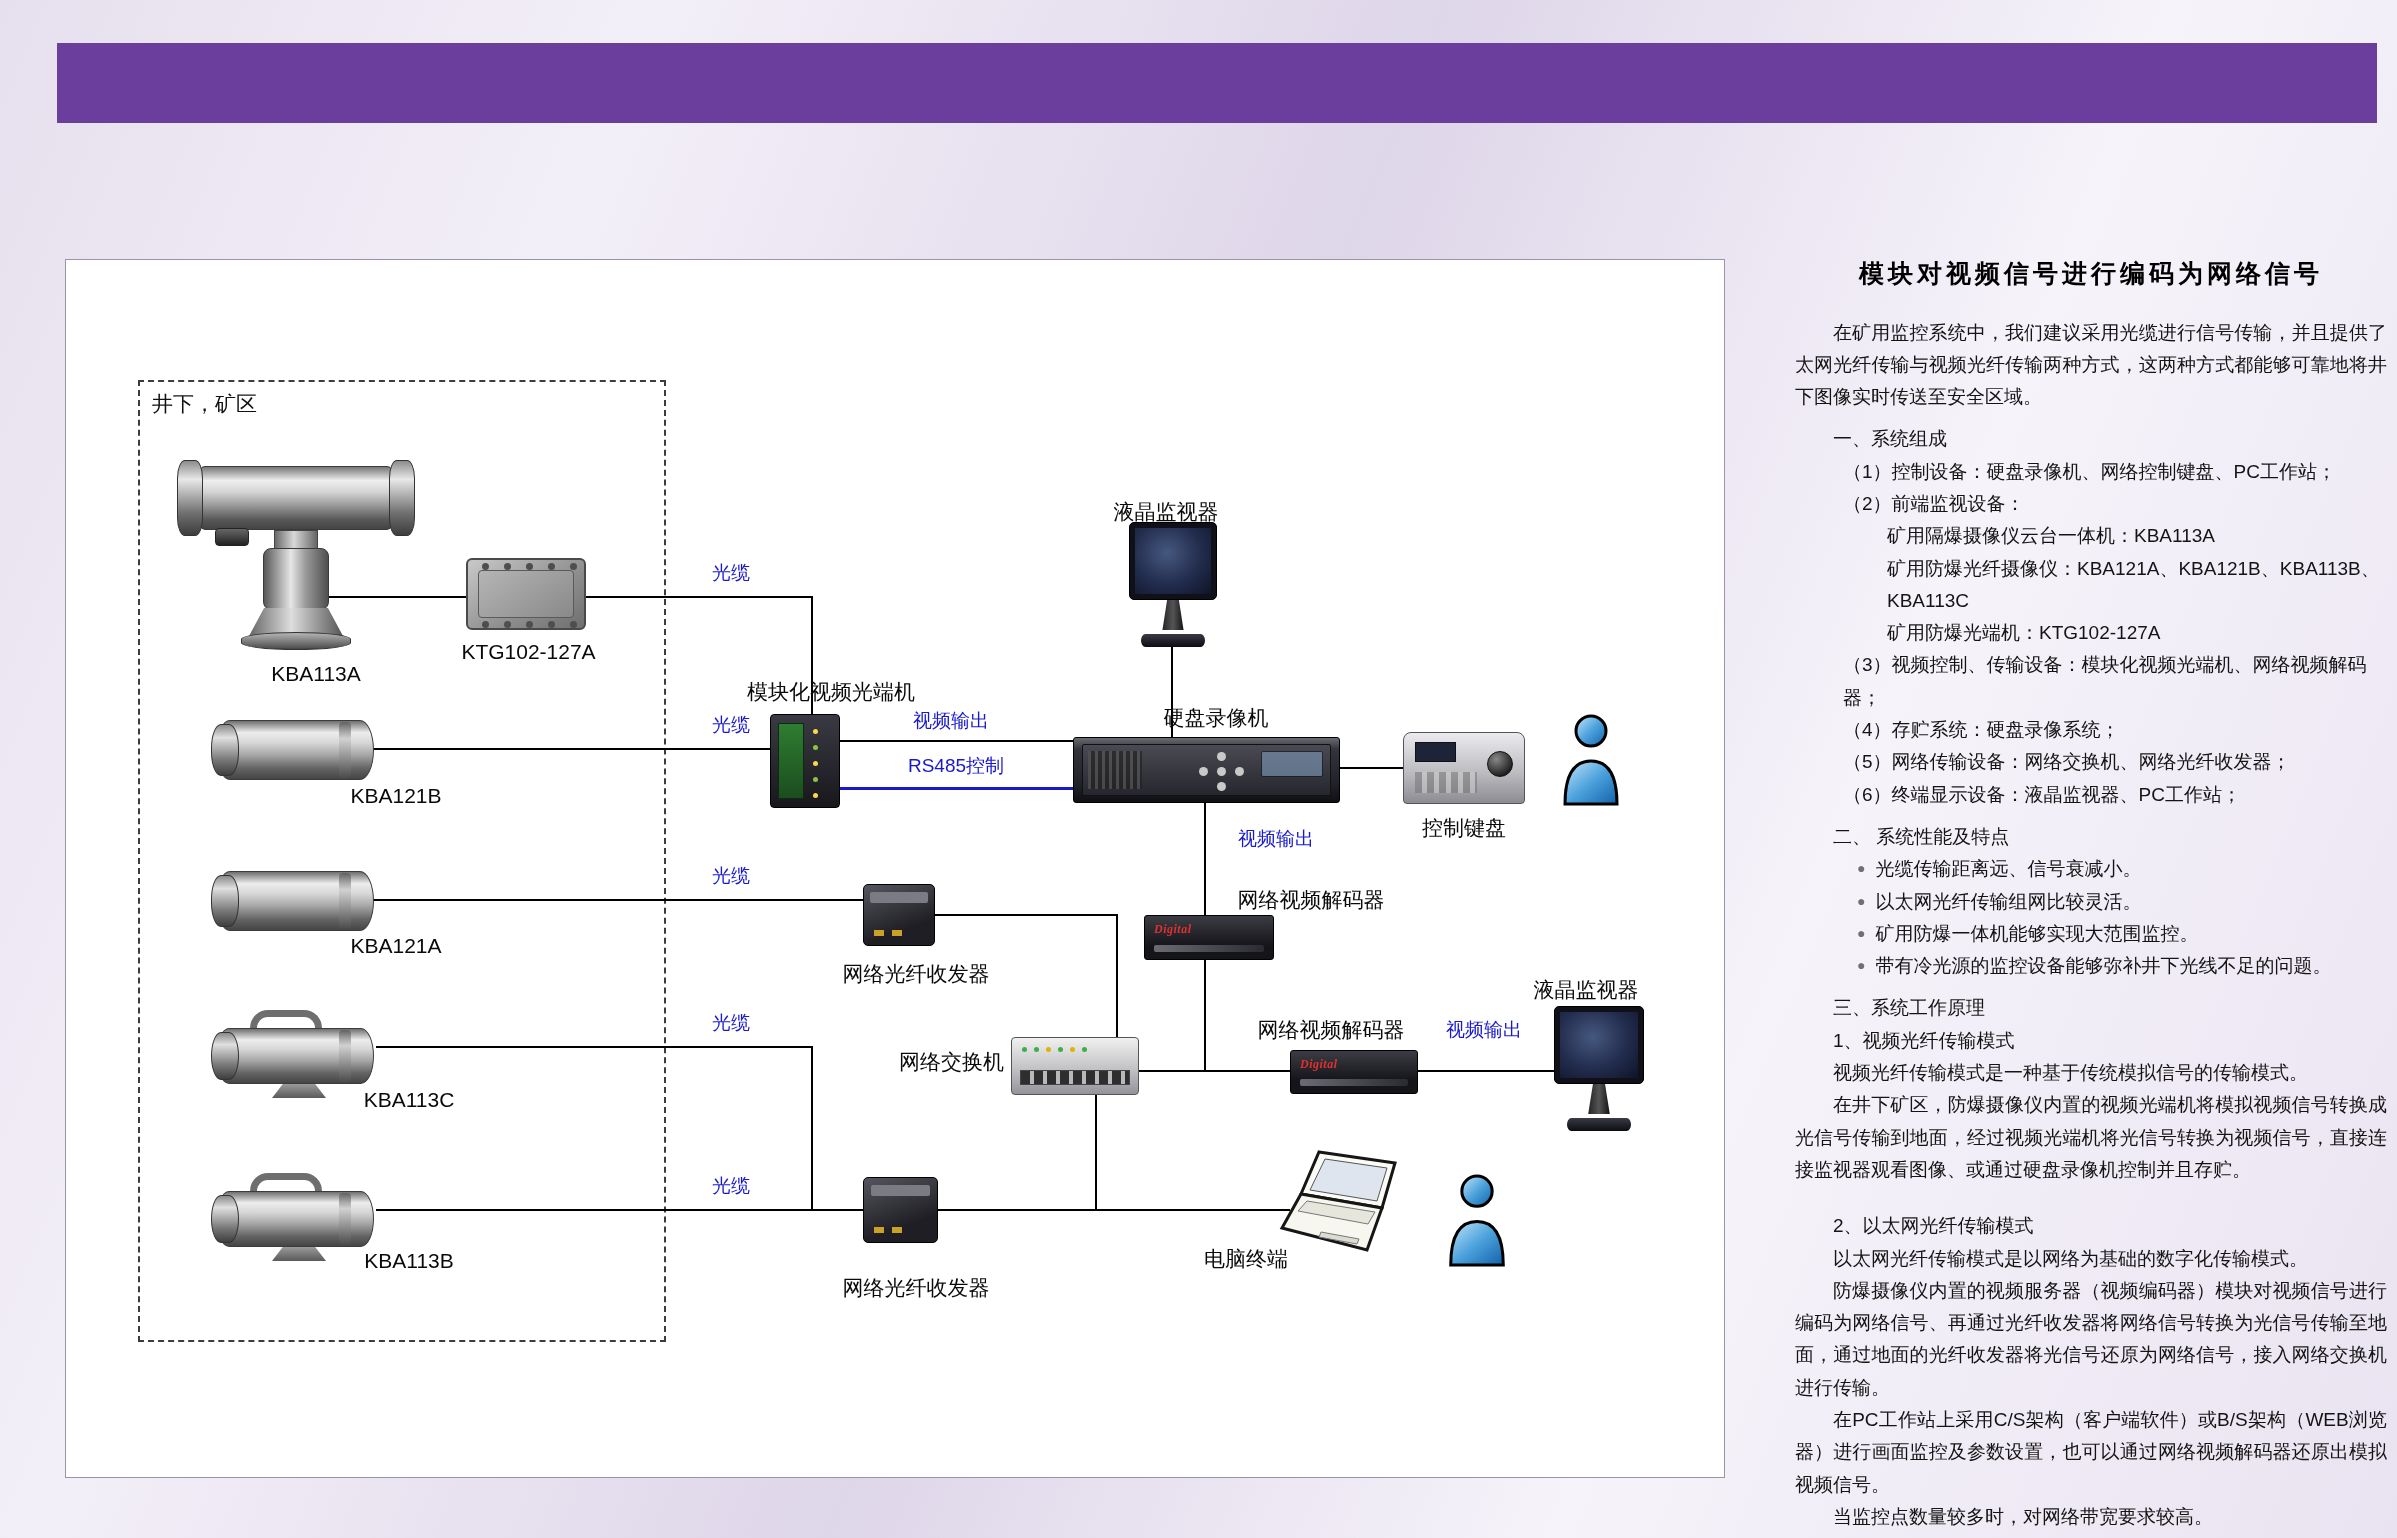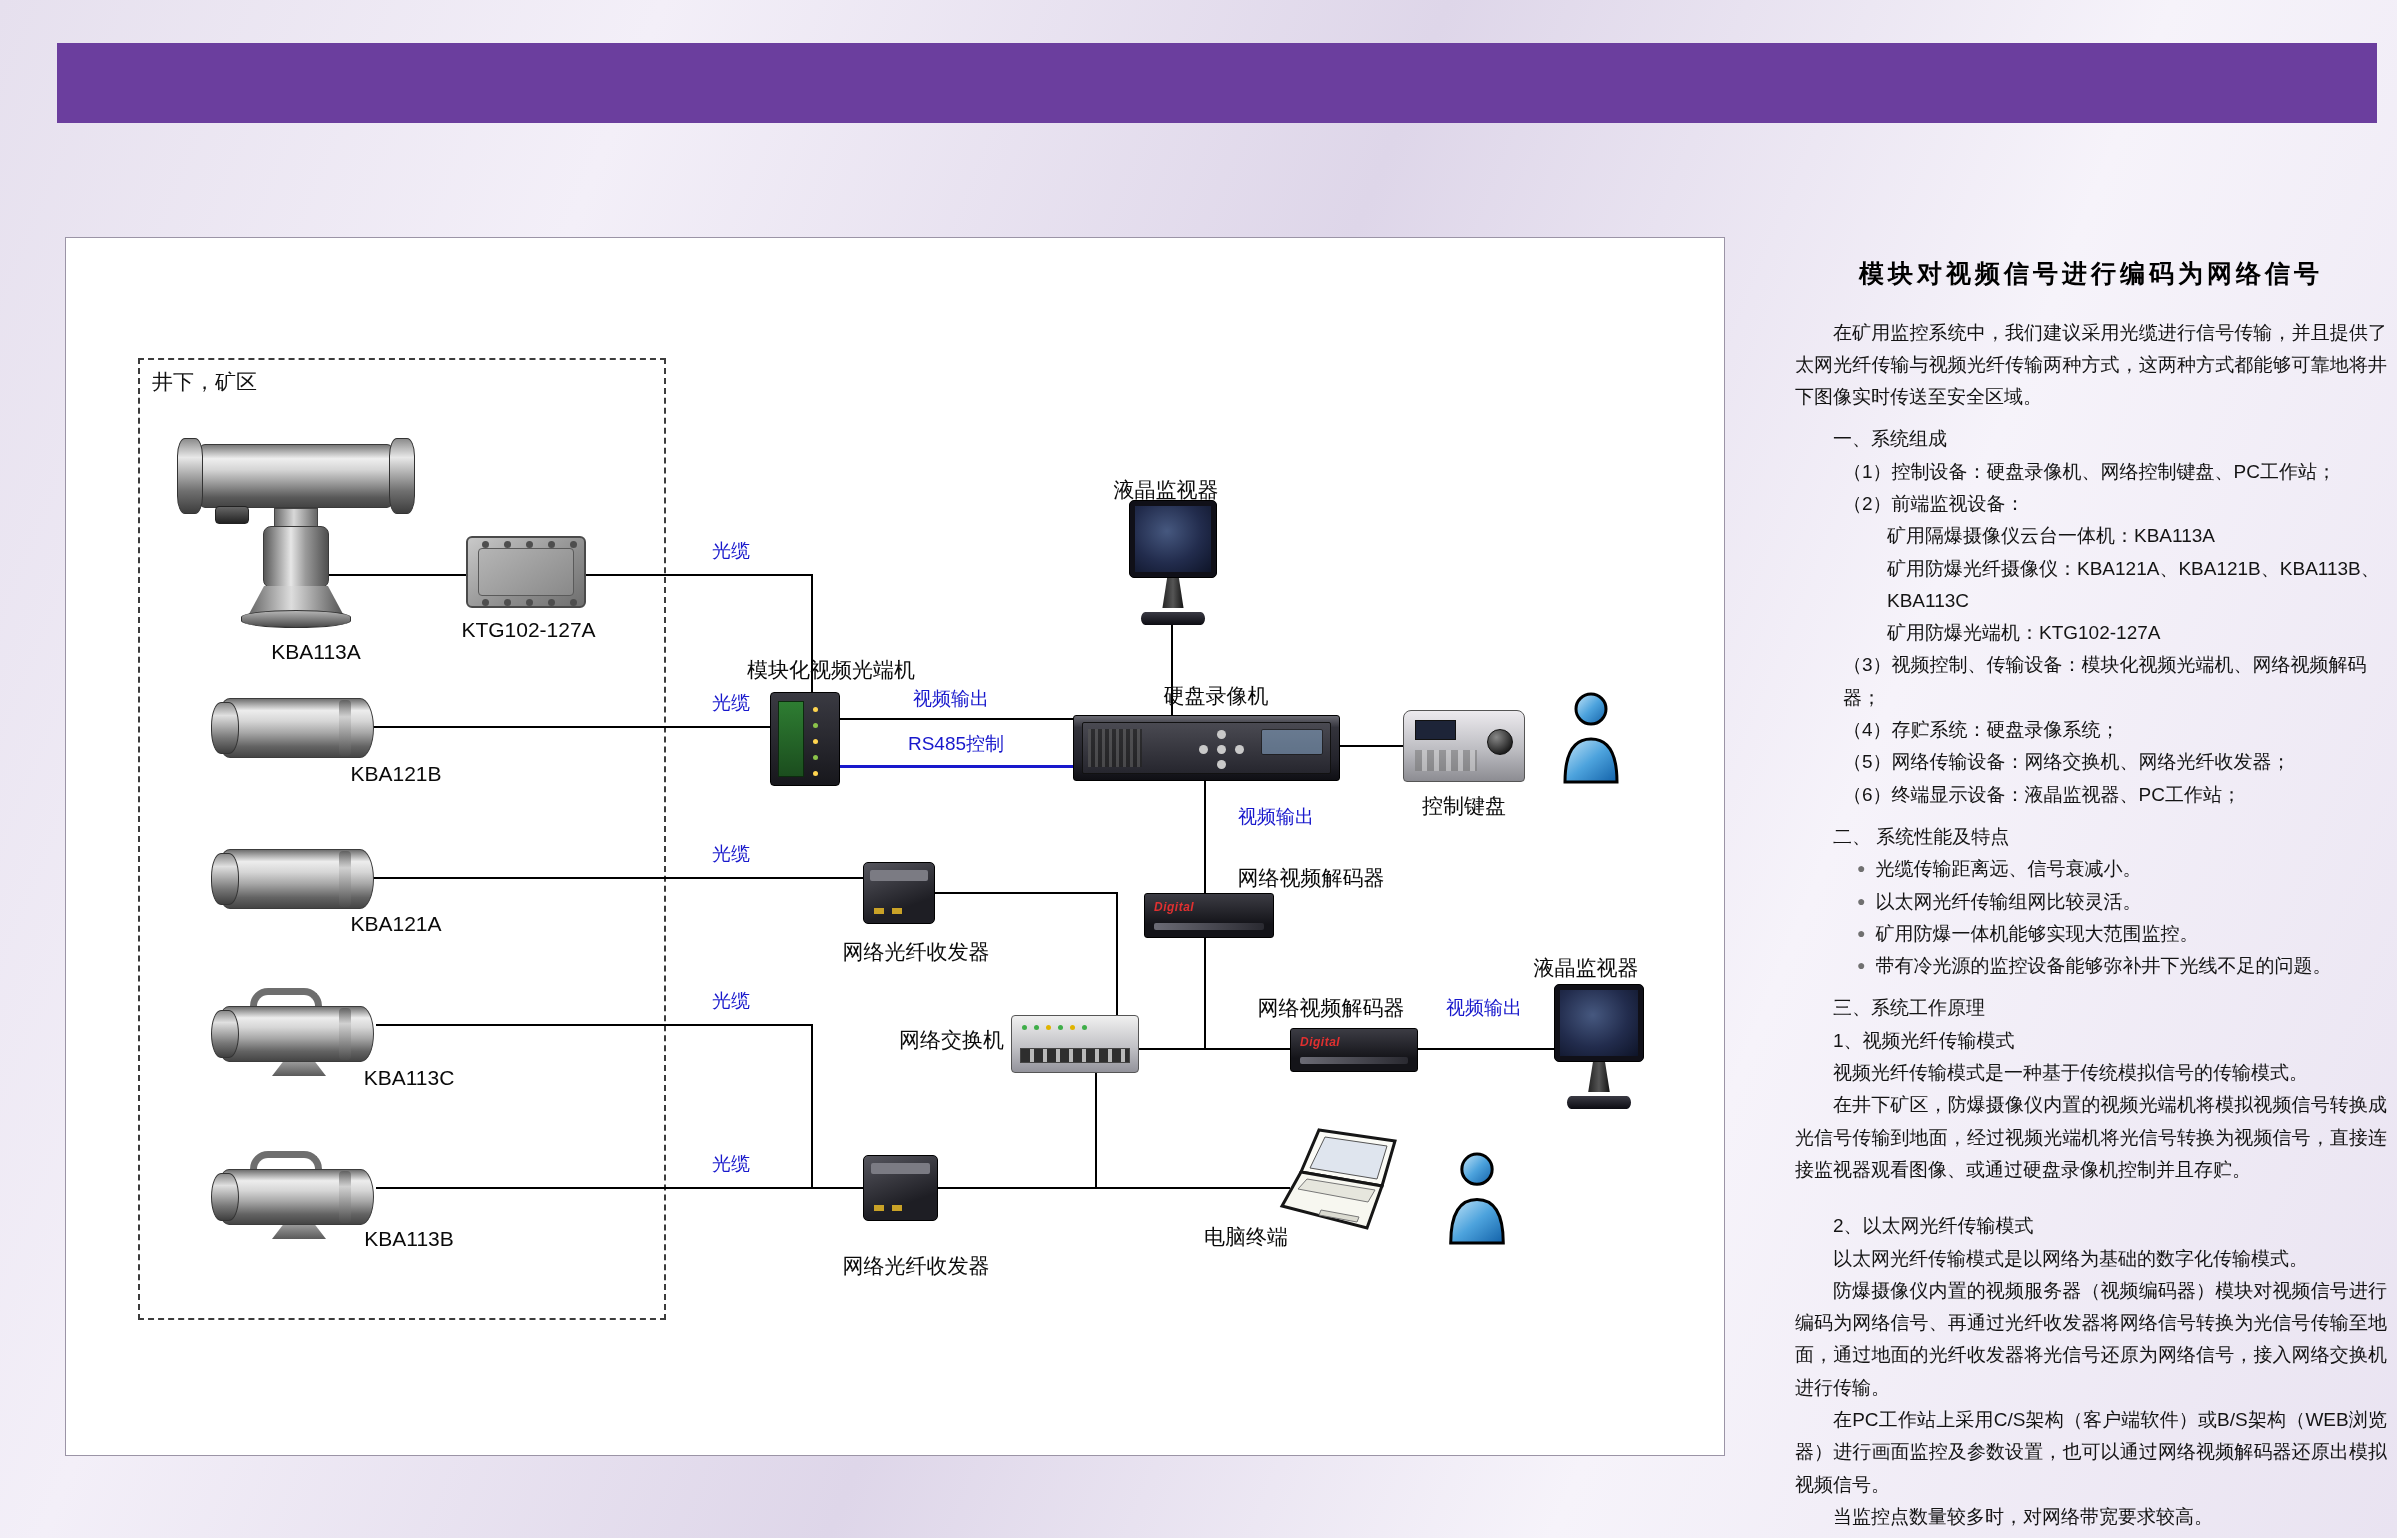--- a/index.html
+++ b/index.html
@@ -6,24 +6,24 @@
     --header_purple:#6b3e9e;
     --wire_blue:#1818cc;
   }
   *{margin:0;padding:0;box-sizing:border-box;}
   html,body{width:2397px;height:1538px;font-family:"Liberation Sans","DejaVu Sans",sans-serif;}
   body{
     background:linear-gradient(112deg,#e6e0ee 0%,#f3eff8 22%,#ded6e9 48%,#f6f3fa 72%,#e9e3f1 100%);
     position:relative;overflow:hidden;
   }
   .topbar{position:absolute;left:57px;top:43px;width:2320px;height:80px;background:var(--header_purple);}
-  .panel{position:absolute;left:65px;top:237px;width:1660px;height:1219px;background:#fff;border:1px solid #9b94a6;}
-
-  
-  .dev{position:absolute;}
+  .panel{position:absolute;left:65px;top:259px;width:1660px;height:1219px;background:#fff;border:1px solid #9b94a6;}
+
+  
+  .dev{position:absolute;font-family:Liberation Serif, serif;}
   .lbl{position:absolute;font-size:21px;color:#0a0a0a;text-align:center;white-space:nowrap;}
   .wlbl{position:absolute;font-size:19px;color:var(--wire_blue);text-align:center;white-space:nowrap;}
   .wire{position:absolute;background:#000;}
   .wire.h{height:2px;}
   .wire.v{width:2px;}
   .wire.blue{background:var(--wire_blue);}
 
   .zone{position:absolute;left:72px;top:120px;width:528px;height:962px;border:2px dashed #3c3c3c;}
   .zone-label{position:absolute;left:86px;top:130px;font-size:21px;color:#111;}
 

